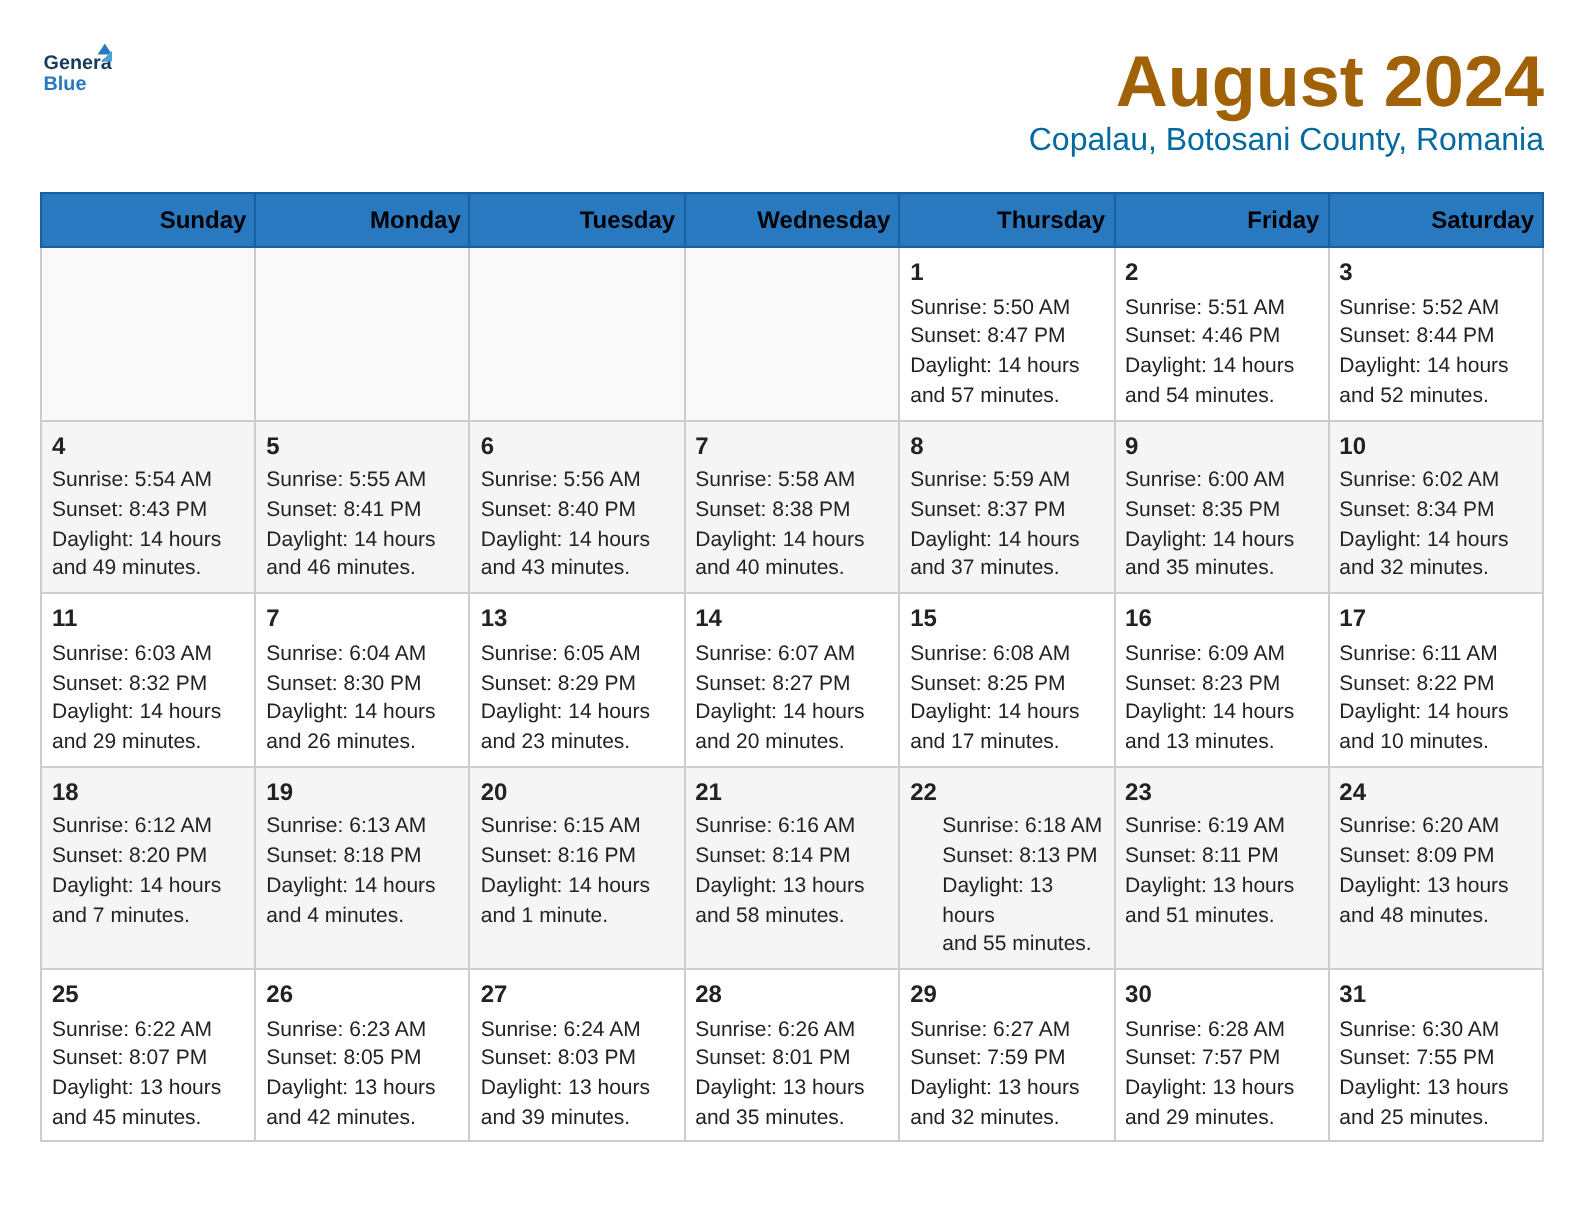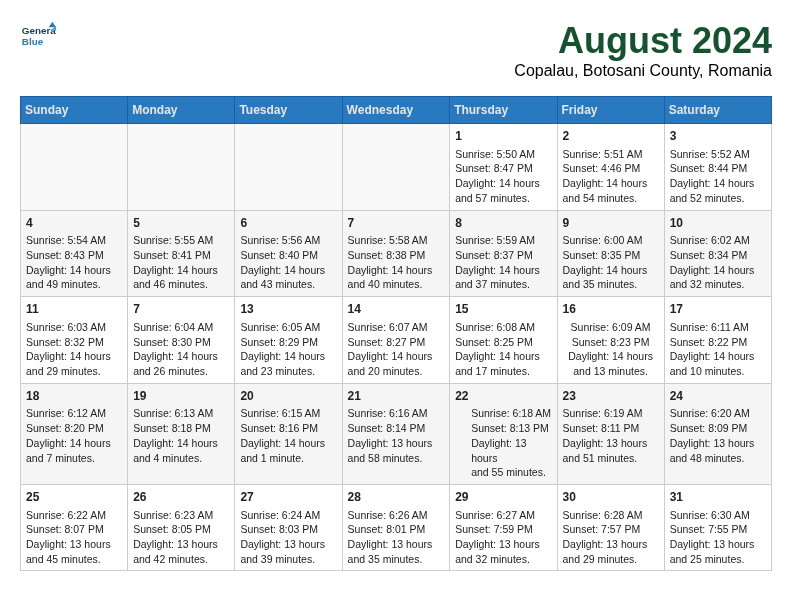--- a/index.html
+++ b/index.html
@@ -24,38 +24,38 @@
     .logo-icon {
       width: 36px;
       height: 36px;
     }
     .title-block {
       text-align: right;
     }
     .title-block h1 {
       font-size: 36px;
       font-weight: bold;
-      color: #14532d;
+      color: #a16207;
     }
     .title-block h2 {
       font-size: 16px;
       font-weight: normal;
-      color: #000000;
+      color: #0369a1;
     }
     .calendar {
       width: 100%;
       border-collapse: collapse;
       font-size: 11px;
     }
     .calendar thead tr th {
       background: #2979c0;
-      color: #e5e5e5;
+      color: #000000;
       font-weight: bold;
       padding: 6px 4px;
-      text-align: left;
+      text-align: right;
       border: 1px solid #1a5fa0;
       font-size: 12px;
     }
     .calendar tbody tr td {
       border: 1px solid #ccc;
       vertical-align: top;
       padding: 4px 5px;
       width: 108px;
       min-height: 80px;
       background: #fff;
@@ -222,21 +222,21 @@
         </td>
         <td>
           <span class="day-number">15</span>
           <div class="day-info" style="white-space: pre-line;">Sunrise: 6:08 AM
 Sunset: 8:25 PM
 Daylight: 14 hours
 and 17 minutes.</div>
         </td>
         <td>
           <span class="day-number">16</span>
-          <div class="day-info" style="white-space: pre-line; text-align: center;">Sunrise: 6:09 AM
+          <div class="day-info" style="white-space: pre-line;">Sunrise: 6:09 AM
 Sunset: 8:23 PM
 Daylight: 14 hours
 and 13 minutes.</div>
         </td>
         <td>
           <span class="day-number">17</span>
           <div class="day-info" style="white-space: pre-line;">Sunrise: 6:11 AM
 Sunset: 8:22 PM
 Daylight: 14 hours
 and 10 minutes.</div>

